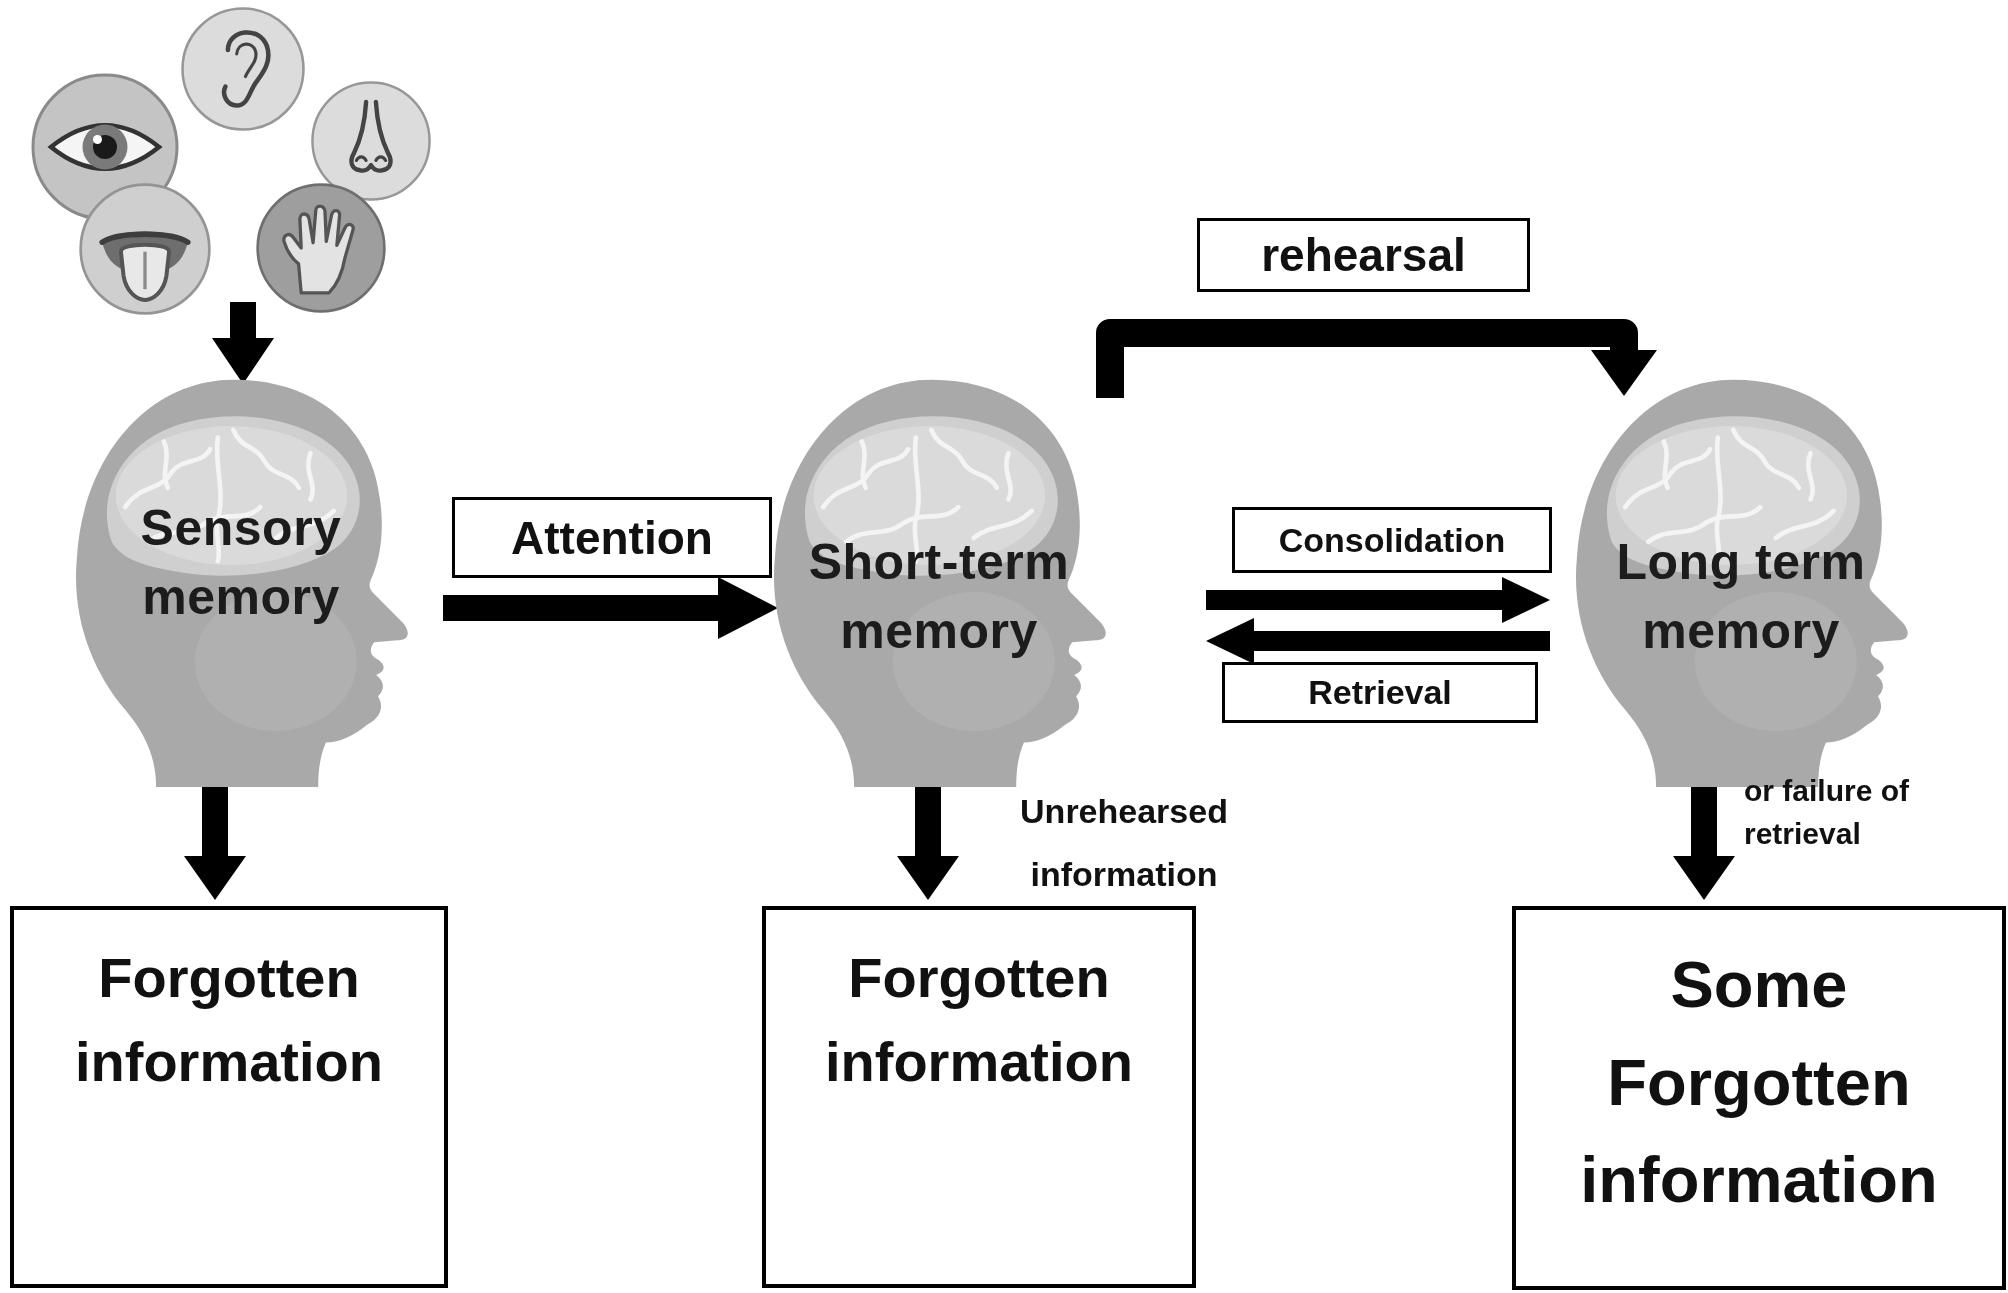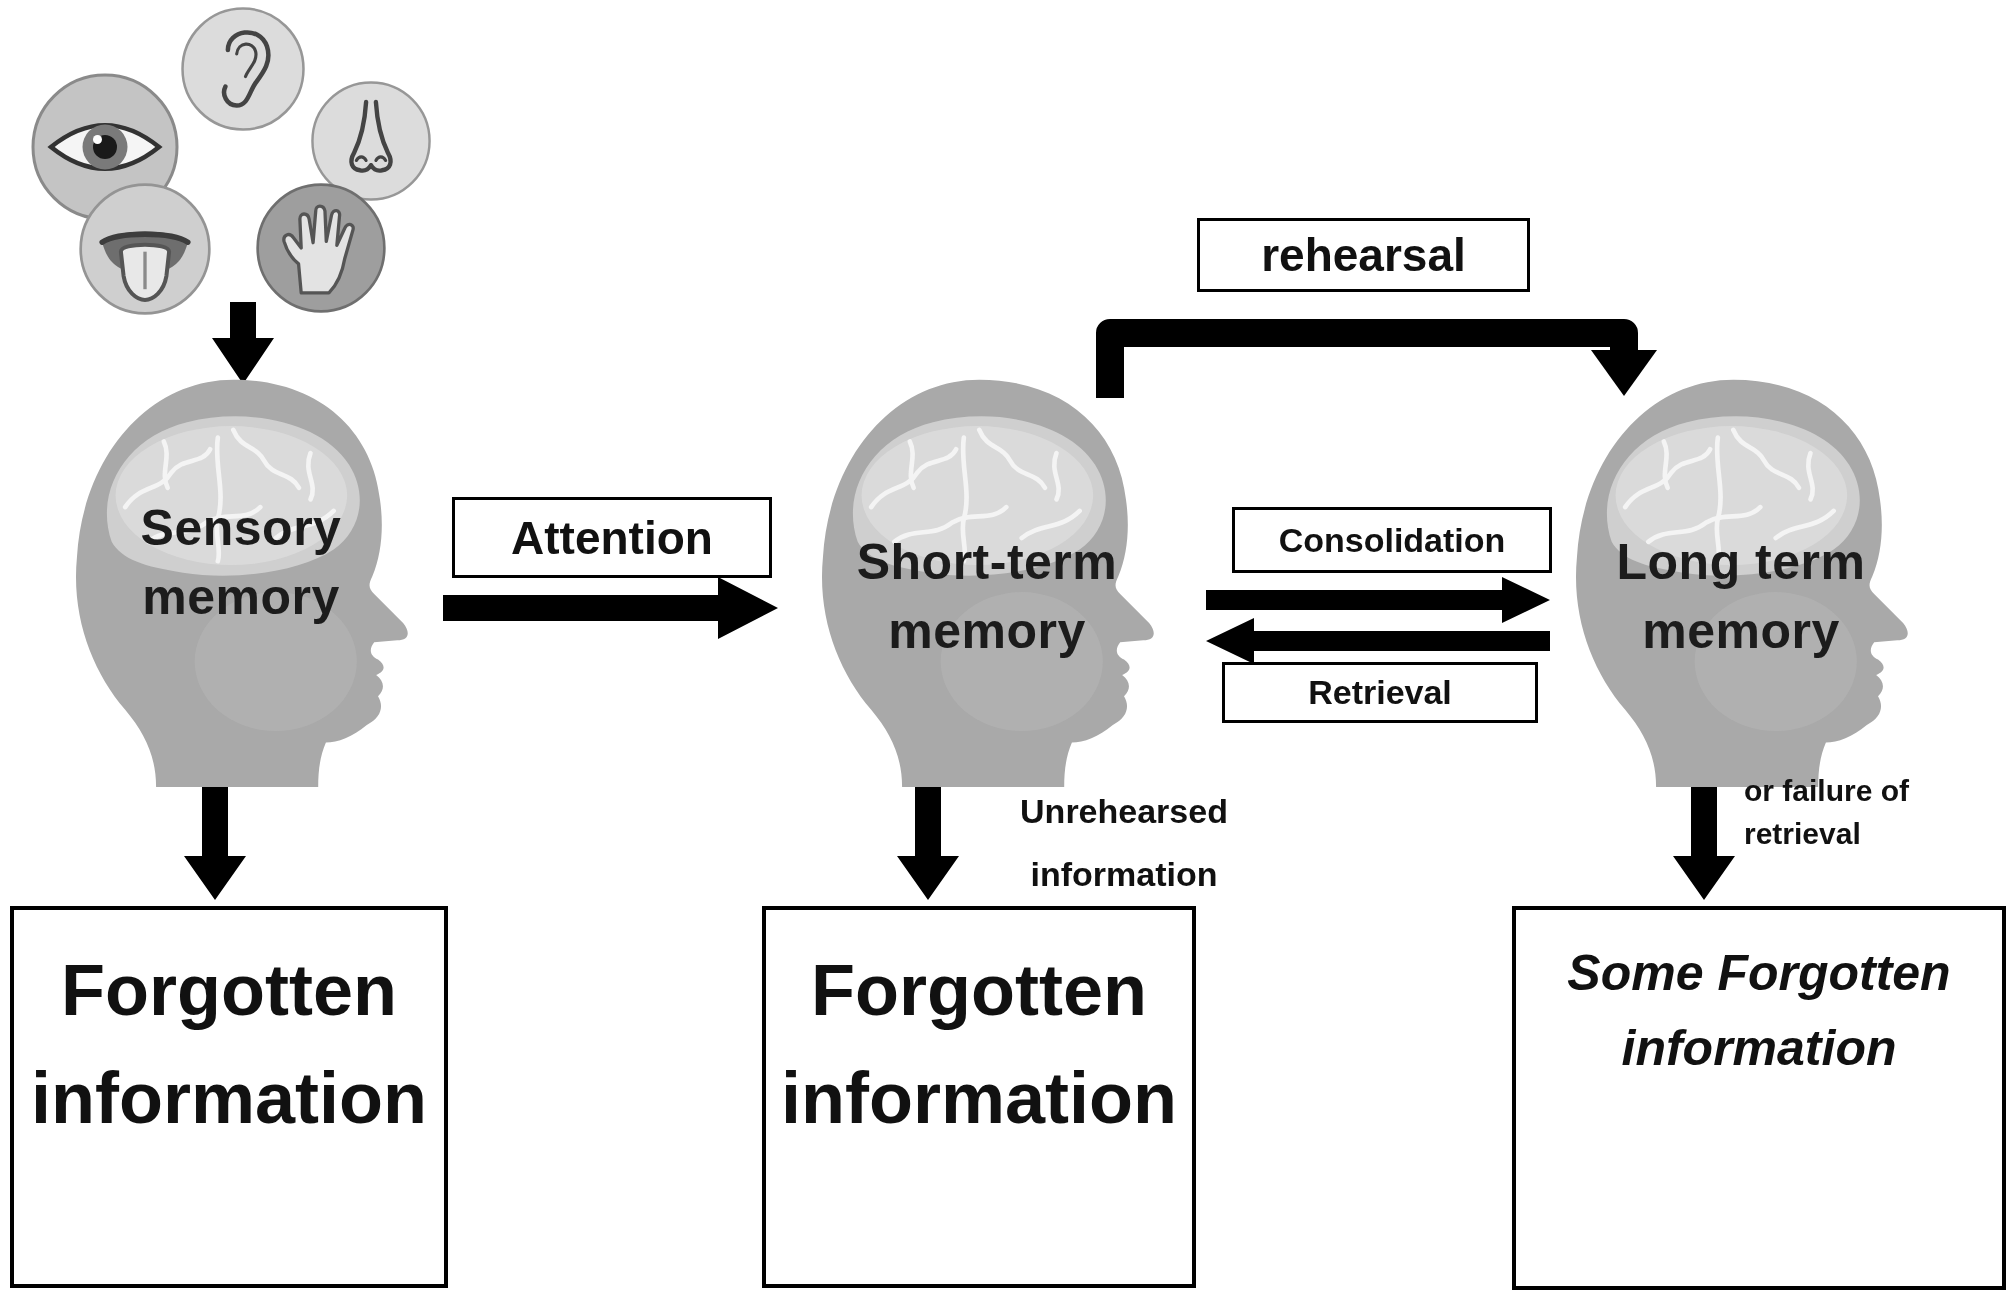--- a/index.html
+++ b/index.html
@@ -27,25 +27,25 @@
 
   .annotation { position:absolute; font-weight:bold; color:#111111; }
   .annotation-unrehearsed { left:990px; top:780px; width:268px; text-align:center;
                             font-size:34px; line-height:1.85; }
   .annotation-decay { left:1744px; top:770px; width:262px; text-align:left;
                       font-size:30px; line-height:1.42; }
 
   .outcome-box { position:absolute; background:#ffffff; border:4px solid #000000;
                  display:flex; flex-direction:column; align-items:center;
                  justify-content:flex-start; padding-top:26px;
-                 font-weight:bold; color:#111111; font-size:72px; line-height:1.5;
+                 font-weight:bold; color:#111111; font-size:56px; line-height:1.5;
                  text-align:center; }
   .outcome-sensory   { left:10px;   top:906px; width:438px; height:382px; }
   .outcome-shortterm { left:762px;  top:906px; width:434px; height:382px; }
-  .outcome-longterm  { left:1512px; top:906px; width:494px; height:384px; font-size:50px;font-style:italic; }
+  .outcome-longterm  { left:1512px; top:906px; width:494px; height:384px; font-size:65px; }
 </style>
 </head>
 <body>
 
 <svg width="0" height="0" style="position:absolute" aria-hidden="true">
   <defs>
     <g id="head-shape">
       <path d="M 96 4 C 140 4 168 30 172 66 C 174 80 173 94 168 106 C 166 110 166 112 169 115
                L 184 130 C 188 135 187 139 181 139 L 169 140 C 166 144 167 147 171 149
                C 175 152 175 155 170 157 C 174 160 175 164 171 168 C 174 173 173 179 165 183
@@ -141,21 +141,21 @@
   <div class="head" style="left:48px; top:372px;">
     <svg class="head-svg" viewBox="0 0 200 215">
       <use href="#head-shape"></use>
     </svg>
     <div class="head-label" style="top:122px;">
       <div>Sensory</div>
       <div>memory</div>
     </div>
   </div>
 
-  <div class="head" style="left:794px; top:372px;">
+  <div class="head" style="left:746px; top:372px;">
     <svg class="head-svg" viewBox="0 0 200 215">
       <use href="#head-shape"></use>
     </svg>
     <div class="head-label" style="top:156px;">
       <div>Short-term</div>
       <div>memory</div>
     </div>
   </div>
 
   <div class="head" style="left:1548px; top:372px;">

